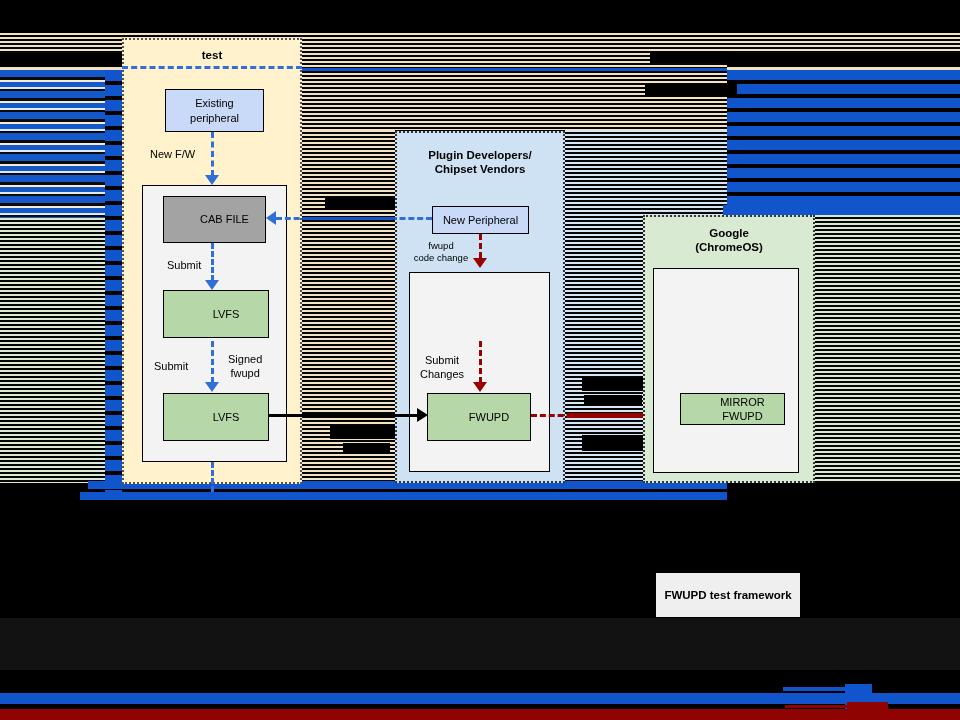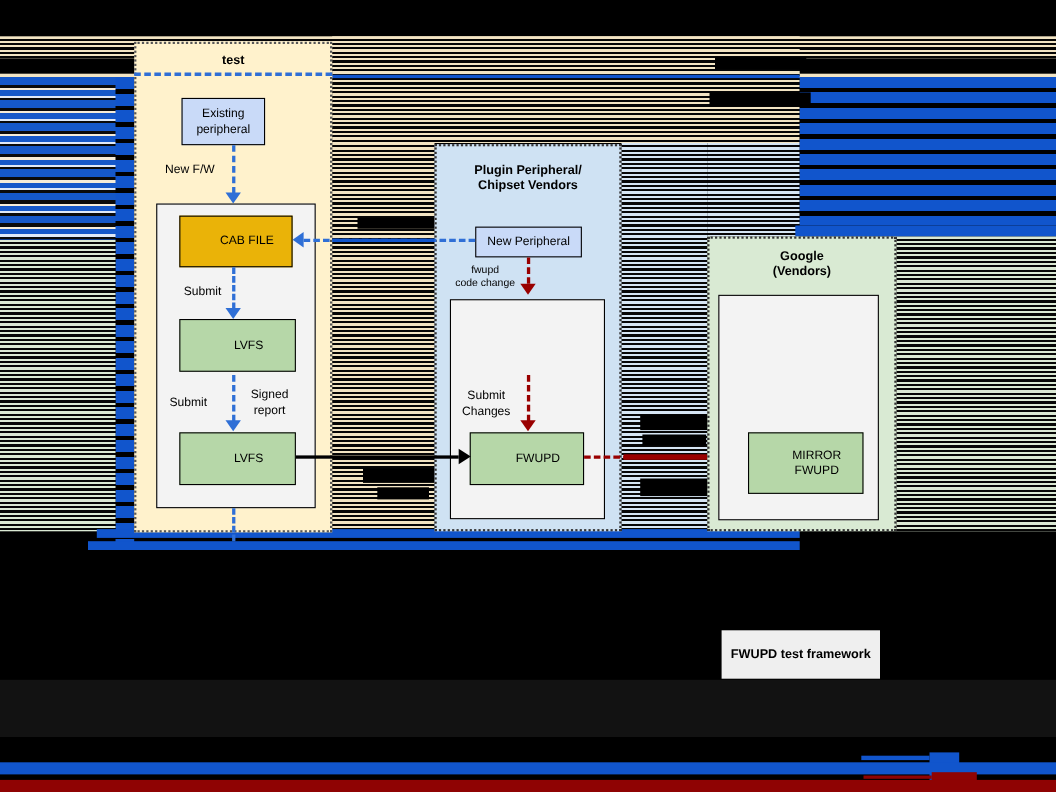--- a/index.html
+++ b/index.html
@@ -17,21 +17,21 @@
   .solid-red{background:#8f0303;}
   .solid-tan{background:#f2e4c3;}
   .redact{background:#000;}
   
   .lane{box-sizing:border-box;}
   .lane-title{font-weight:bold;font-size:11.5px;text-align:center;white-space:pre-line;line-height:1.25;}
   .panel{background:#f3f3f3;border:1px solid #000;box-sizing:border-box;}
   .node{border:1px solid #000;box-sizing:border-box;display:flex;align-items:center;justify-content:center;
         font-size:11px;text-align:center;white-space:pre-line;line-height:1.3;}
   .node-blue{background:#c9daf8;}
-  .node-pink{background:#eab308;padding-left:20px;}
+  .node-pink{background:#a3a3a3;padding-left:20px;}
   .node-green{background:#b6d7a8;padding-left:20px;}
   .edge-label{font-size:11px;white-space:pre-line;line-height:1.25;}
   .edge-label-sm{font-size:9.5px;white-space:pre-line;line-height:1.25;text-align:center;}
   .vdash-blue{width:0;border-left:3px dashed #2f6fd6;}
   .hdash-blue{height:0;border-top:3px dashed #2f6fd6;}
   .vdash-red{width:0;border-left:3px dashed #990000;}
   .hdash-red{height:0;border-top:3px dashed #990000;}
   .hline-black{height:3px;background:#000;}
   .ah{width:0;height:0;}
   .ah-down-blue{border-left:7px solid transparent;border-right:7px solid transparent;border-top:10px solid #2f6fd6;}
@@ -77,21 +77,21 @@
   <div class="abs redact" style="left:343px;top:443px;width:47px;height:11px"></div>
   <div class="abs redact" style="left:582px;top:377px;width:62px;height:14px"></div>
   <div class="abs redact" style="left:584px;top:395px;width:58px;height:10px"></div>
   <div class="abs redact" style="left:582px;top:435px;width:66px;height:16px"></div>
 
   <div class="abs lane" style="left:122px;top:38px;width:180px;height:446px;background:#fff2cc;border:2px dotted #555">
     <div class="lane-title" style="margin-top:8px">test</div>
   </div>
   <div class="abs hdash-blue" style="left:122px;top:66px;width:180px"></div>
 
-  <div class="abs node node-blue" style="left:165px;top:89px;width:76px;height:43px">
+  <div class="abs node node-blue" style="left:165px;top:89px;width:99px;height:43px">
     <span>Existing
 peripheral</span>
   </div>
 
   <div class="abs vdash-blue" style="left:211px;top:132px;height:44px"></div>
   <div class="abs ah ah-down-blue" style="left:205px;top:175px"></div>
   <div class="abs edge-label" style="left:150px;top:148px">New F/W</div>
 
   <div class="abs panel" style="left:142px;top:185px;width:145px;height:277px"></div>
 
@@ -104,30 +104,30 @@
   <div class="abs edge-label" style="left:167px;top:259px">Submit</div>
 
   <div class="abs node node-green" style="left:163px;top:290px;width:106px;height:48px">
     <span>LVFS</span>
   </div>
 
   <div class="abs vdash-blue" style="left:211px;top:341px;height:42px"></div>
   <div class="abs ah ah-down-blue" style="left:205px;top:382px"></div>
   <div class="abs edge-label" style="left:154px;top:360px">Submit</div>
   <div class="abs edge-label" style="left:228px;top:353px;text-align:center">Signed
-report</div>
+fwupd</div>
 
   <div class="abs node node-green" style="left:163px;top:393px;width:106px;height:48px">
     <span>LVFS</span>
   </div>
 
   <div class="abs vdash-blue" style="left:211px;top:462px;height:30px"></div>
 
   <div class="abs lane" style="left:395px;top:131px;width:170px;height:352px;background:#cfe2f3;border:2px dotted #333">
-    <div class="lane-title" style="margin-top:15px">Plugin Peripheral/
+    <div class="lane-title" style="margin-top:15px">Plugin Developers/
 Chipset Vendors</div>
   </div>
 
   <div class="abs node node-blue" style="left:432px;top:206px;width:97px;height:28px">
     <span>New Peripheral</span>
   </div>
 
   <div class="abs hdash-blue" style="left:276px;top:217px;width:156px"></div>
   <div class="abs solid-blue" style="left:302px;top:217px;width:93px;height:3px"></div>
   <div class="abs ah ah-left-blue" style="left:266px;top:211px"></div>
@@ -151,27 +151,27 @@
 
   <div class="abs hline-black" style="left:269px;top:414px;width:148px"></div>
   <div class="abs ah ah-right-black" style="left:417px;top:408px"></div>
 
   <div class="abs hdash-red" style="left:531px;top:414px;width:139px"></div>
   <div class="abs solid-red" style="left:567px;top:413px;width:76px;height:5px;background:#990000"></div>
   <div class="abs ah ah-right-red" style="left:670px;top:407px"></div>
 
   <div class="abs lane" style="left:643px;top:215px;width:172px;height:268px;background:#d9ead3;border:2px dotted #333">
     <div class="lane-title" style="margin-top:9px">Google
-(Vendors)</div>
+(ChromeOS)</div>
   </div>
 
   <div class="abs panel" style="left:653px;top:268px;width:146px;height:205px"></div>
 
 
-  <div class="abs node node-green" style="left:680px;top:393px;width:105px;height:56px">
+  <div class="abs node node-green" style="left:680px;top:393px;width:105px;height:32px">
     <span>MIRROR FWUPD</span>
   </div>
 
   <div class="abs testbox" style="left:656px;top:573px;width:144px;height:44px">
     <span>FWUPD test framework</span>
   </div>
 
 </div>
 
 </body></html>

